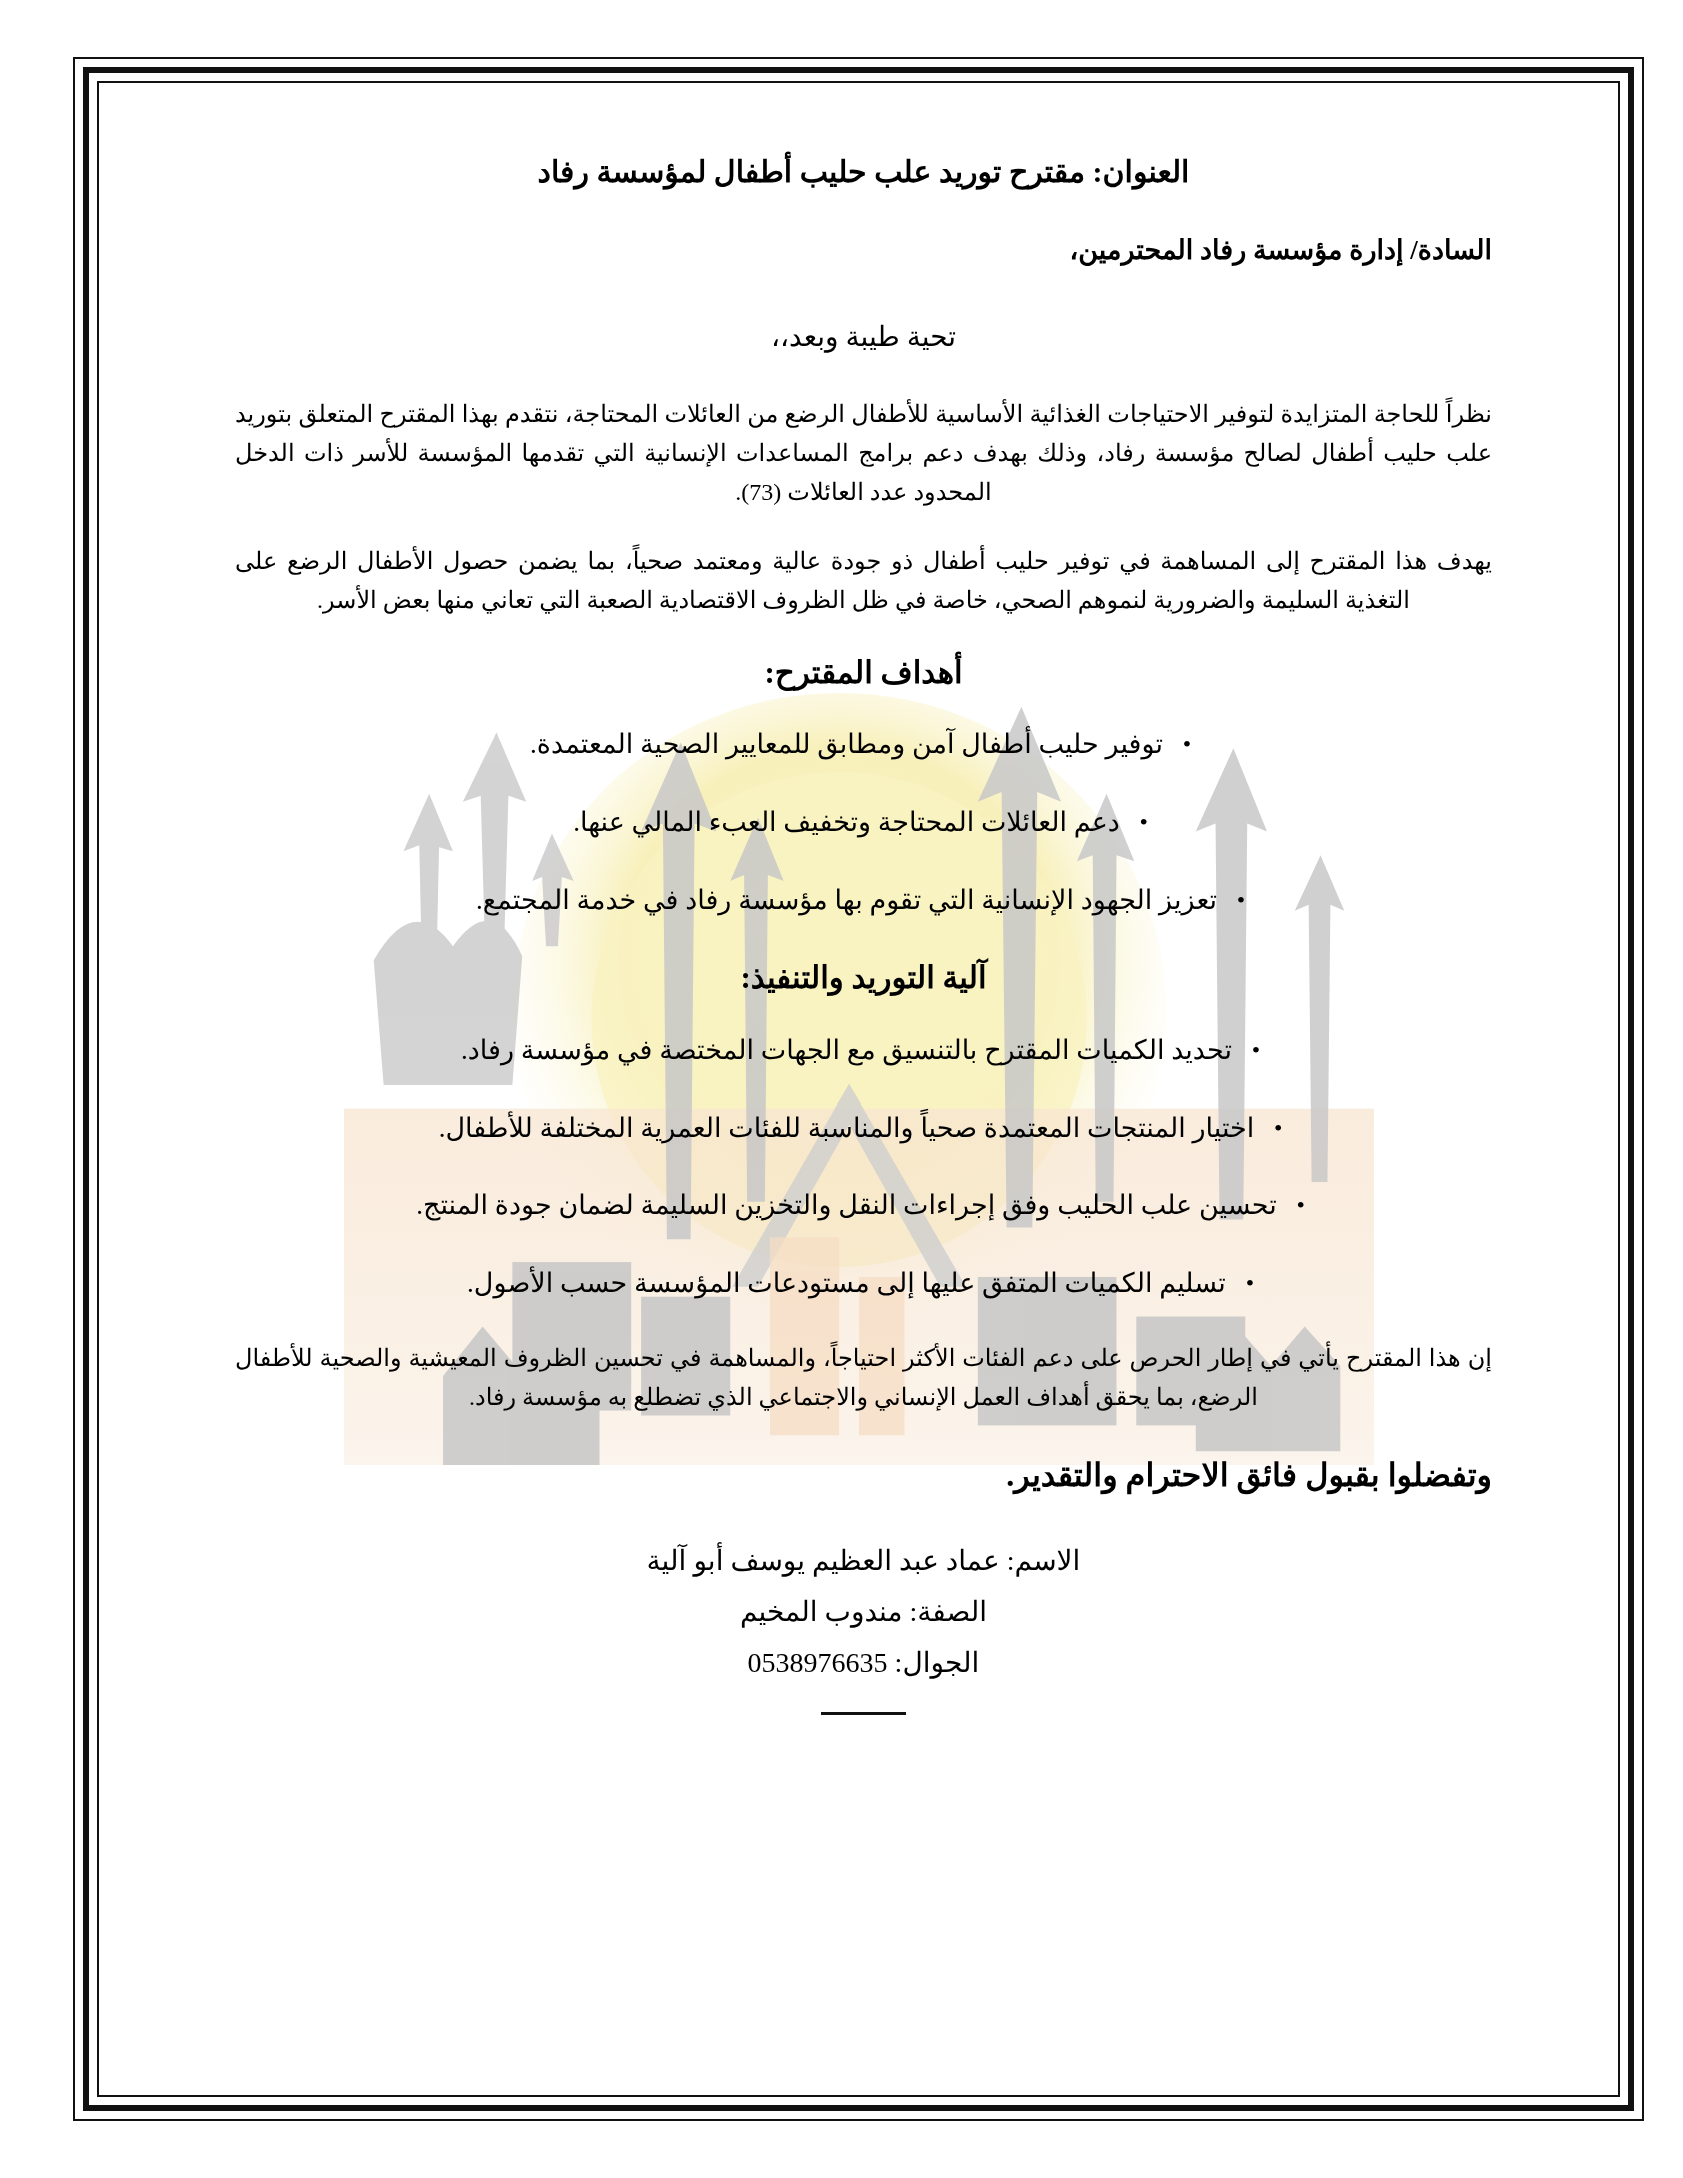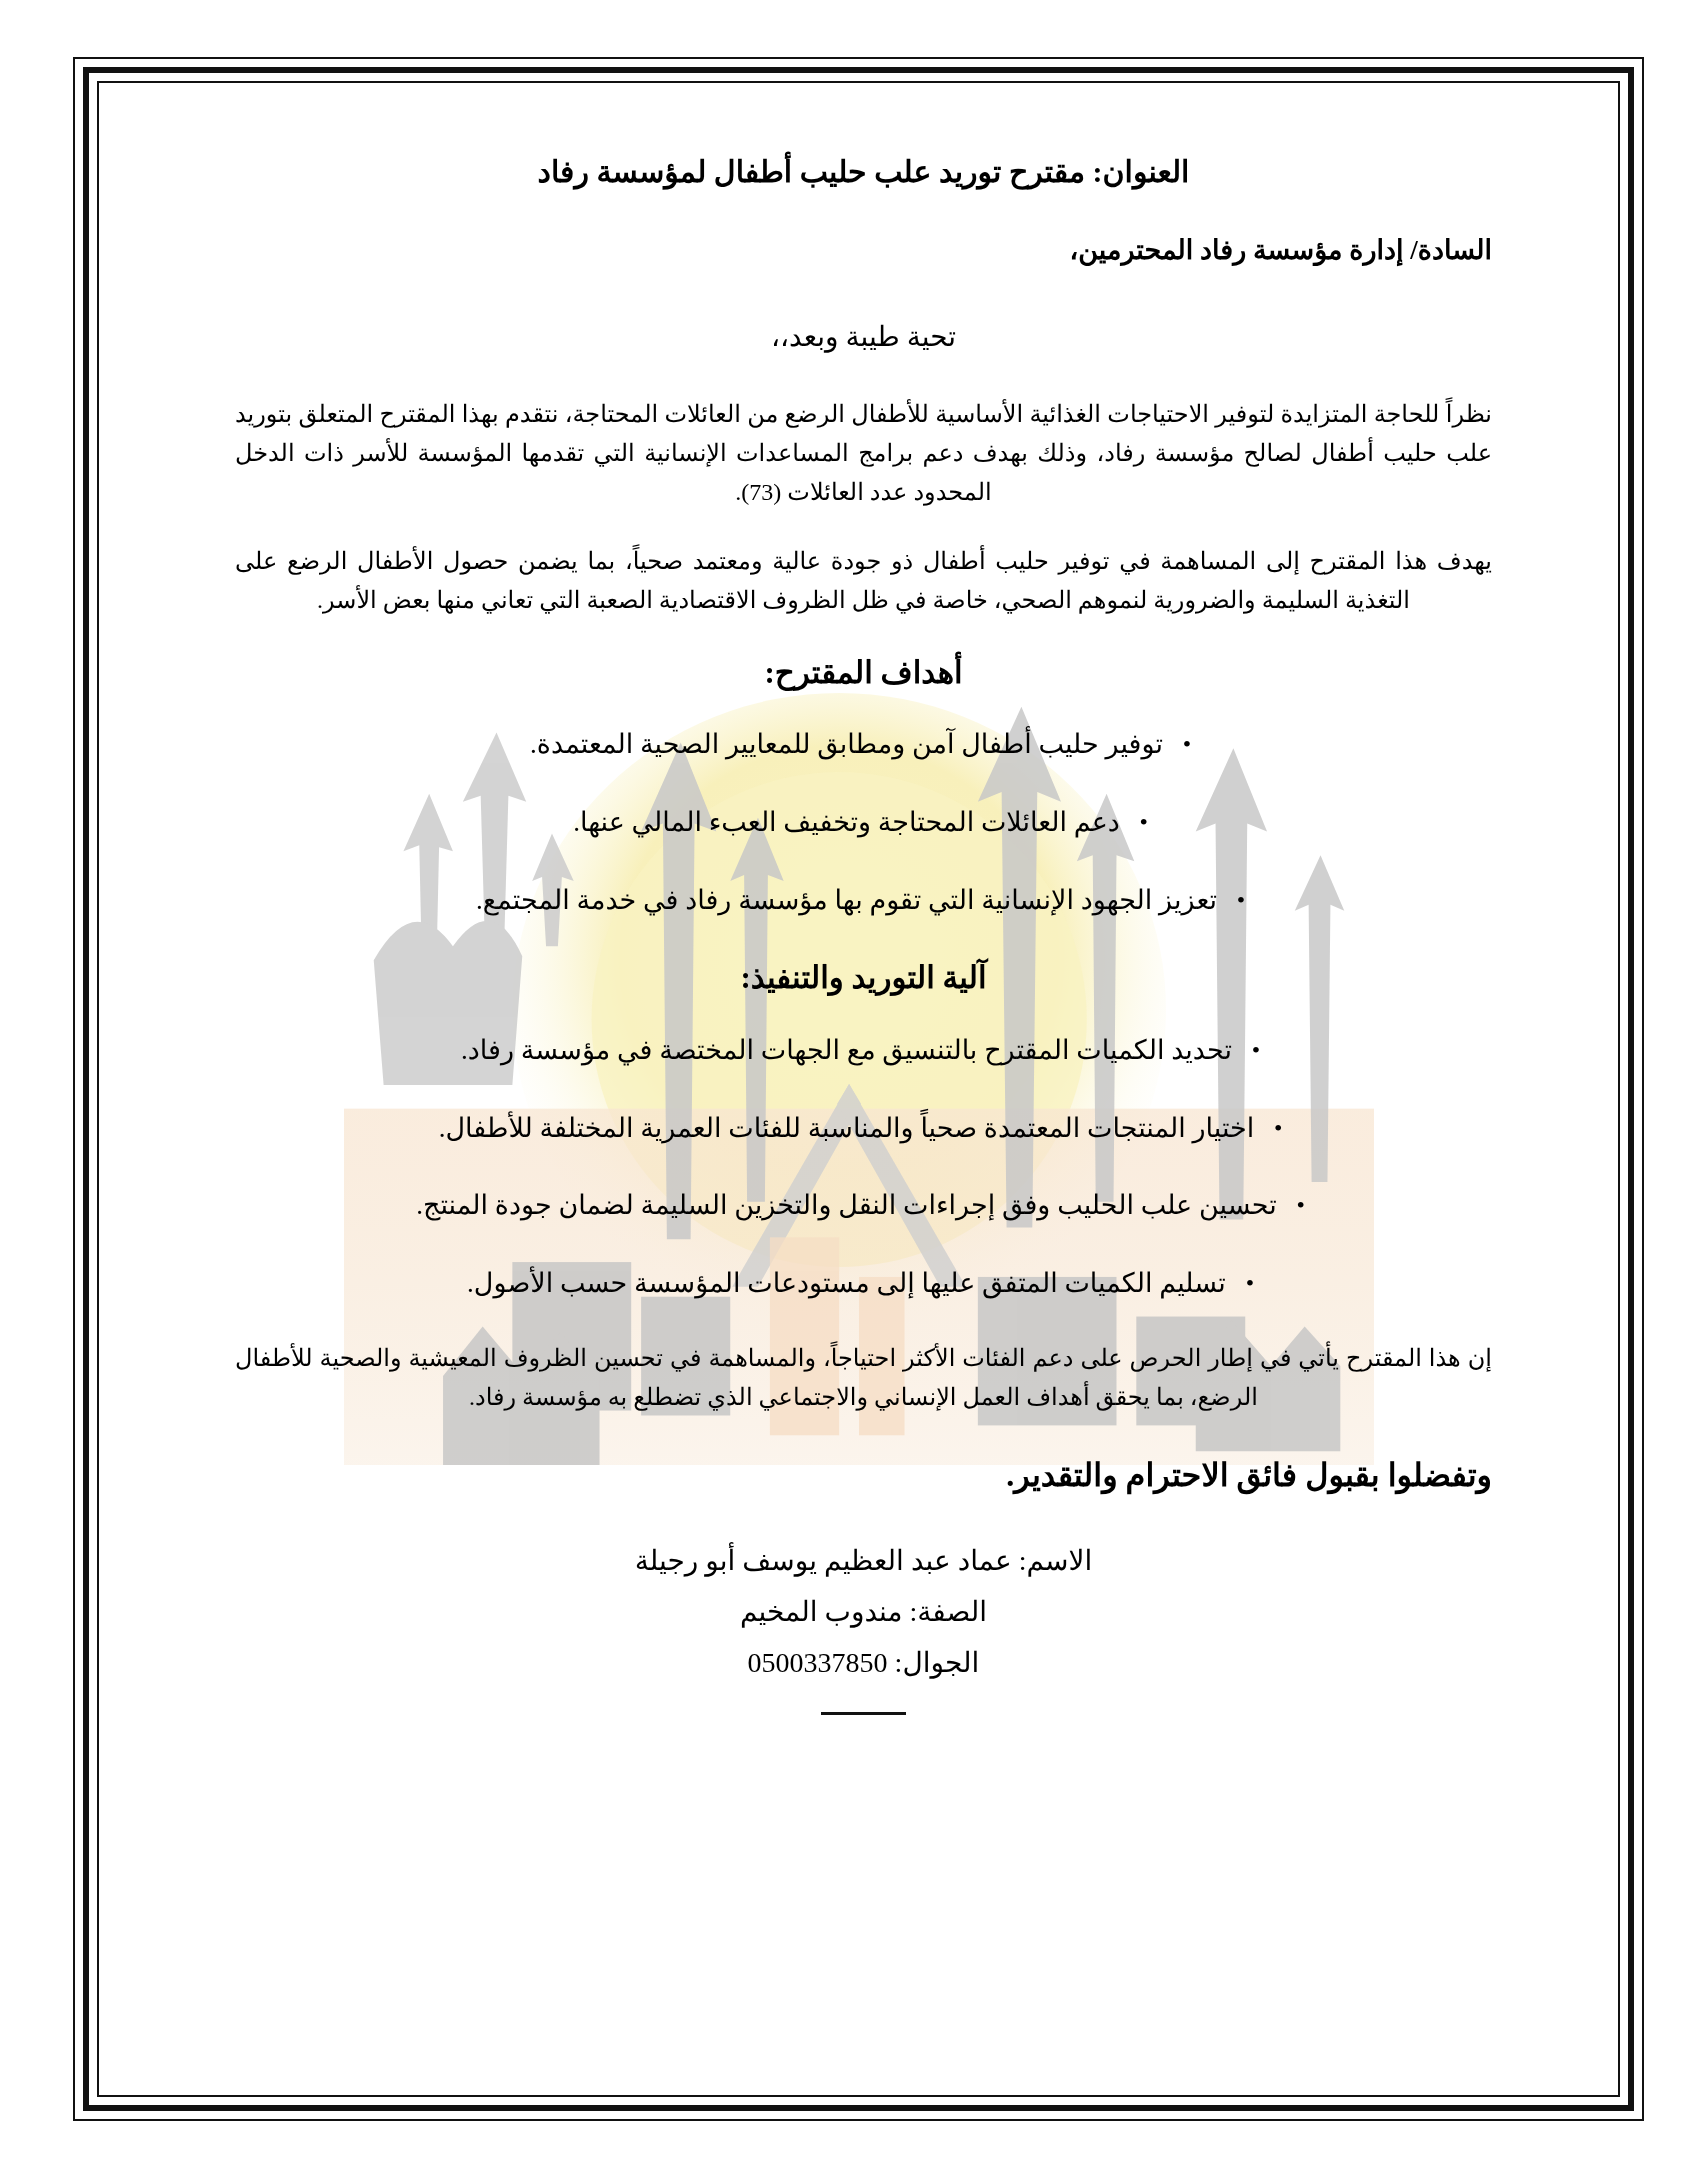--- a/index.html
+++ b/index.html
@@ -250,22 +250,22 @@
       <li>
         <span class="bullet-dot">•</span><span class="bullet-text">تسليم الكميات المتفق عليها إلى مستودعات المؤسسة حسب الأصول.</span>
       </li>
     </ul>
 
     <p class="body-para">إن هذا المقترح يأتي في إطار الحرص على دعم الفئات الأكثر احتياجاً، والمساهمة في تحسين الظروف المعيشية والصحية للأطفال الرضع، بما يحقق أهداف العمل الإنساني والاجتماعي الذي تضطلع به مؤسسة رفاد.</p>
 
     <div class="closing">وتفضلوا بقبول فائق الاحترام والتقدير.</div>
 
     <div class="sign-block">
-      <div>الاسم: عماد عبد العظيم يوسف أبو رجيلة</div>
+      <div>الاسم: عماد عبد العظيم يوسف أبو آلية</div>
       <div>الصفة: مندوب المخيم</div>
-      <div>الجوال: 0500337850</div>
+      <div>الجوال: 0538976635</div>
     </div>
 
     <div class="end-rule"></div>
 
   </div>
 </div>
 
 
 </body></html>

